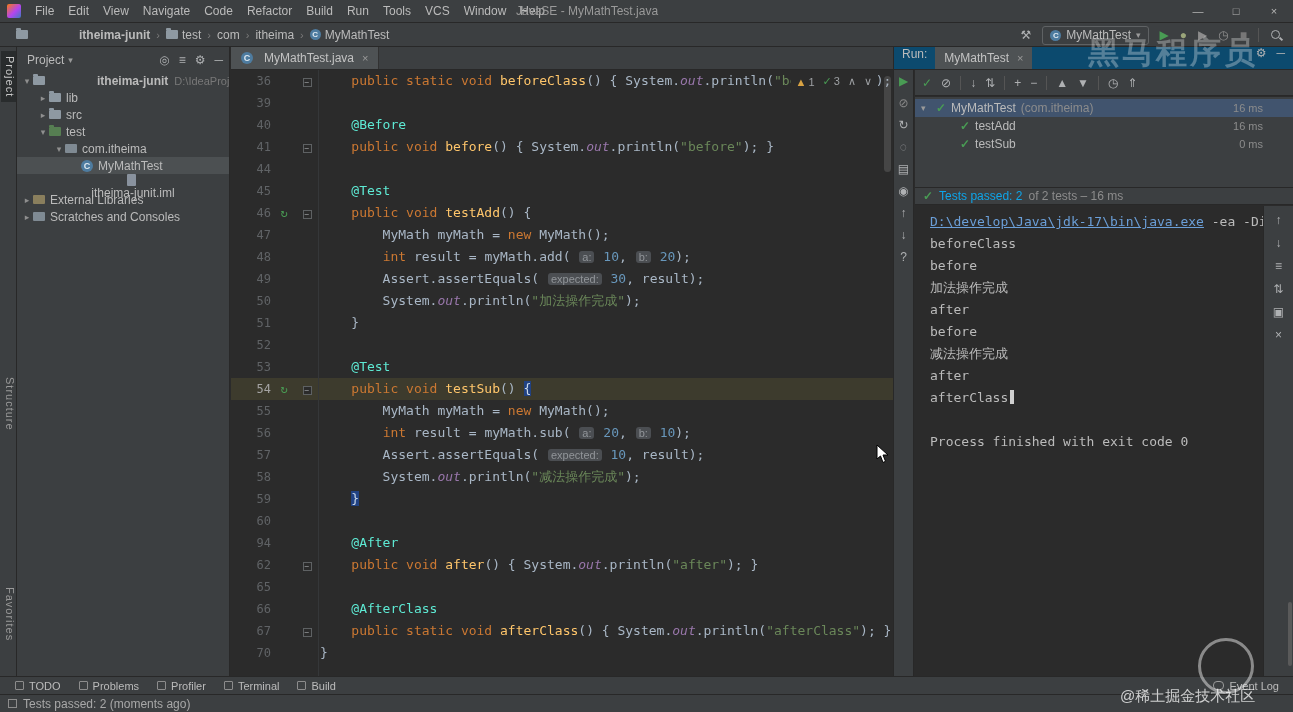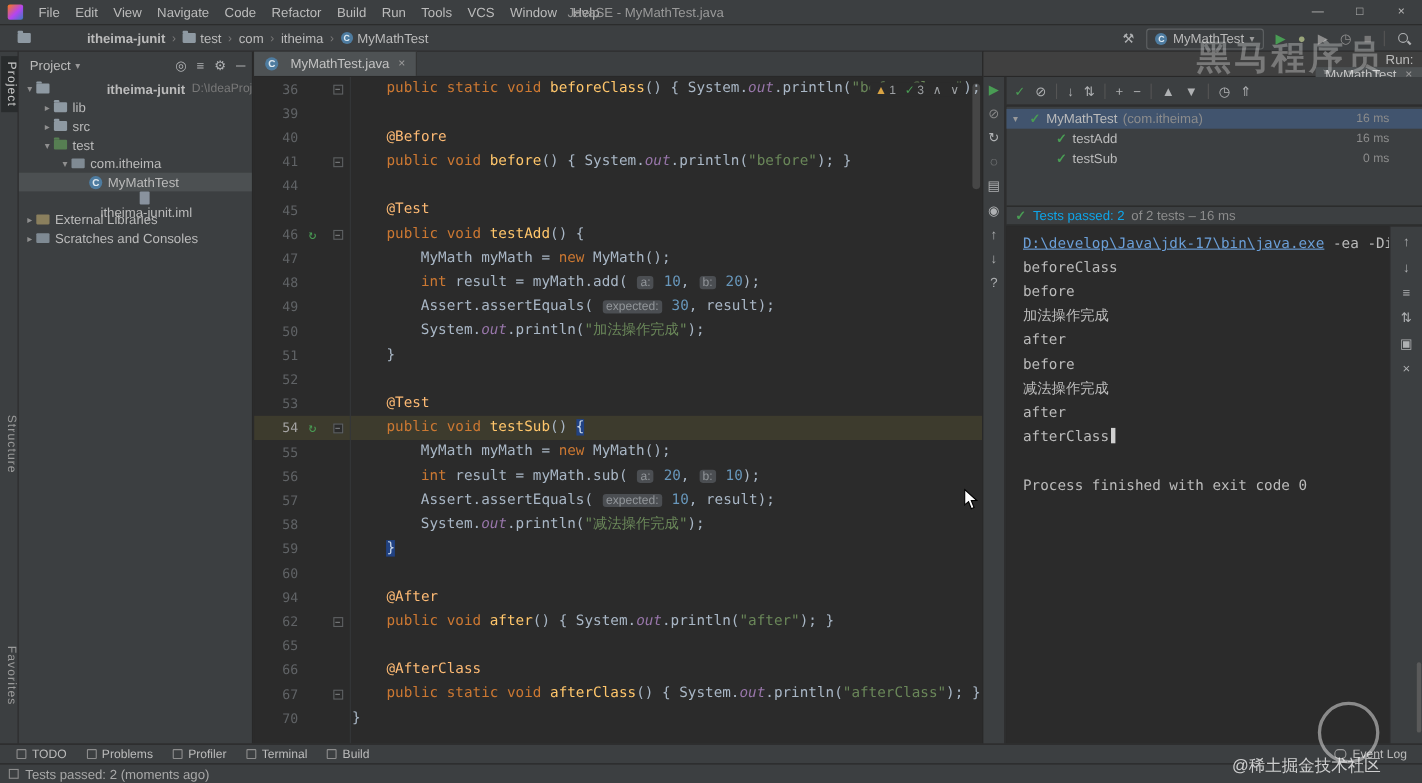--- a/index.html
+++ b/index.html
@@ -82,39 +82,39 @@
   .ed-row.hl { background:#3d3b2d; }
   .ed-gutter { width:87px; flex:none; display:flex; align-items:center; }
   .ed-num { width:40px; text-align:right; color:#606366; font-size:12px; }
   .ed-row.hl .ed-num { color:#a4a3a3; }
   .ed-ico { width:26px; text-align:center; }
   .run-ic { color:#499c54; font-size:12px; }
   .ed-fold { width:20px; text-align:center; }
   .fold-box { display:inline-block; width:9px; height:9px; line-height:7px; border:1px solid #5e6163;
               color:#9da0a2; font-size:8px; background:#2b2b2b; }
   .ed-code { flex:1; overflow:hidden; padding-left:2px; }
-  .c-k { color:#cc7832; } .c-m { color:#ffc66b; } .c-a { color:#fdba74;margin-top:24px; }
+  .c-k { color:#cc7832; } .c-m { color:#ffc66b; } .c-a { color:#5eead4;margin-top:24px; }
   .c-s { color:#6a8759; } .c-n { color:#6897bb; } .c-p { color:#a9b7c6; }
   .c-f { color:#9876aa; font-style:italic; }
   .c-h { background:#4b4e52; color:#919599; border-radius:3px; font-size:11px; padding:0 3px; margin:0 1px;
          font-family:"Liberation Sans", sans-serif; }
   .c-sel { background:#214283; color:#c9d7e8; }
   .inspect { position:absolute; top:5px; right:16px; display:flex; gap:8px; align-items:center;
              background:#2b2b2b; padding:0 5px; color:#9da0a3; font-size:11px; }
   .insp-tri { color:#d9a343; margin-right:2px; }
   .insp-okg { color:#499c54; margin-right:2px; }
   .insp-nav { color:#9da0a3; }
   .ed-scroll { position:absolute; right:2px; top:6px; width:7px; height:96px;
                background:rgba(170,170,170,0.22); border-radius:4px; }
 
   
   .runpanel { position:absolute; right:0; top:47px; width:400px; bottom:36px; background:#2b2b2b;
               border-left:1px solid #282828; }
-  .runheader { position:absolute; left:0; right:0; top:0; height:23px; background:#404040;
-               border-bottom:1px solid #282828; display:flex; align-items:flex-end;flex-direction:column; }
+  .runheader { position:absolute; left:0; right:0; top:0; height:23px; background:#0c4a6e;
+               border-bottom:1px solid #282828; display:flex; align-items:flex-start; }
   .rlabel { padding:0 8px; color:#bbbbbb; }
   .run-tab { display:flex; align-items:center; gap:6px; padding:0 9px; height:100%; background:#4e5254; color:#c3c3c3; }
   .runheadicons { margin-left:auto; display:flex; gap:10px; padding-right:8px; }
   .run-left { position:absolute; left:0; top:23px; bottom:0; width:20px; background:#3c3f41;
               border-right:1px solid #282828; display:flex; flex-direction:column; align-items:center;
               padding-top:5px; gap:10px; }
   .run-content { position:absolute; left:21px; top:23px; right:0; bottom:0; }
   .run-toolbar { position:absolute; left:0; right:0; top:0; height:26px; background:#3c3f41;
                  border-bottom:1px solid #282828; display:flex; align-items:center; padding-left:7px; gap:9px; }
   .tree-zone { position:absolute; left:0; right:0; top:27px; height:90px; background:#3c3f41; padding-top:2px; }

